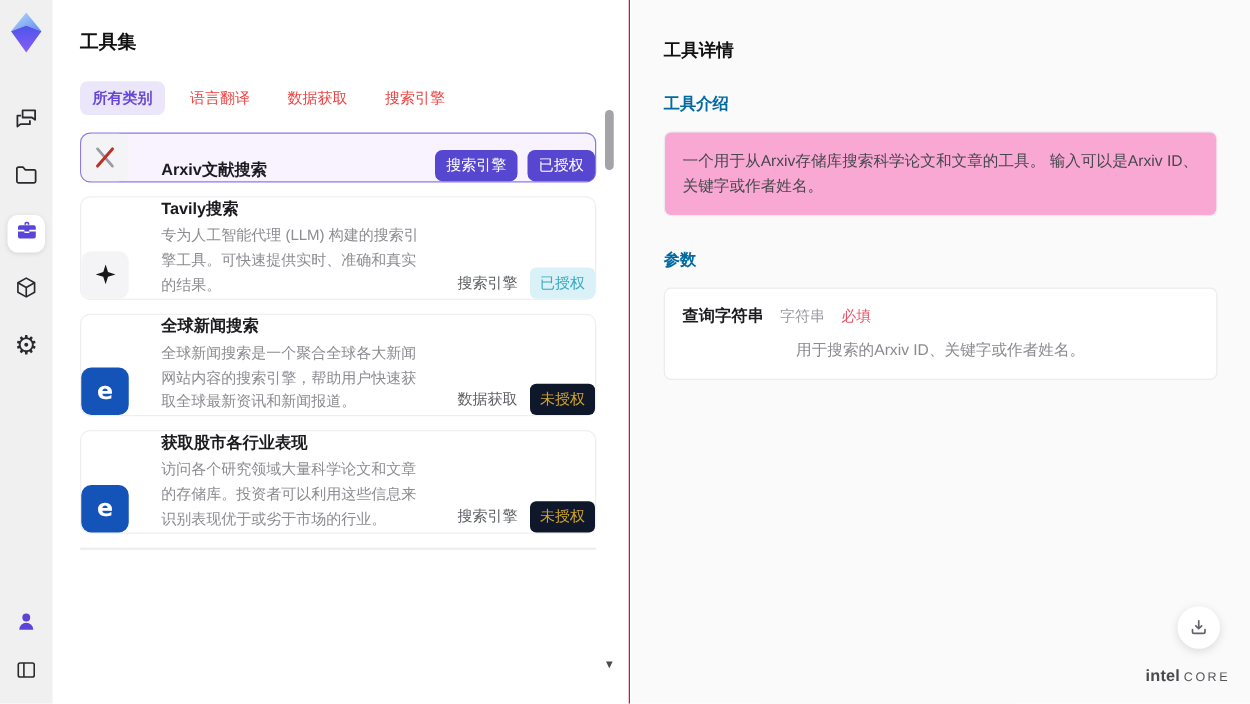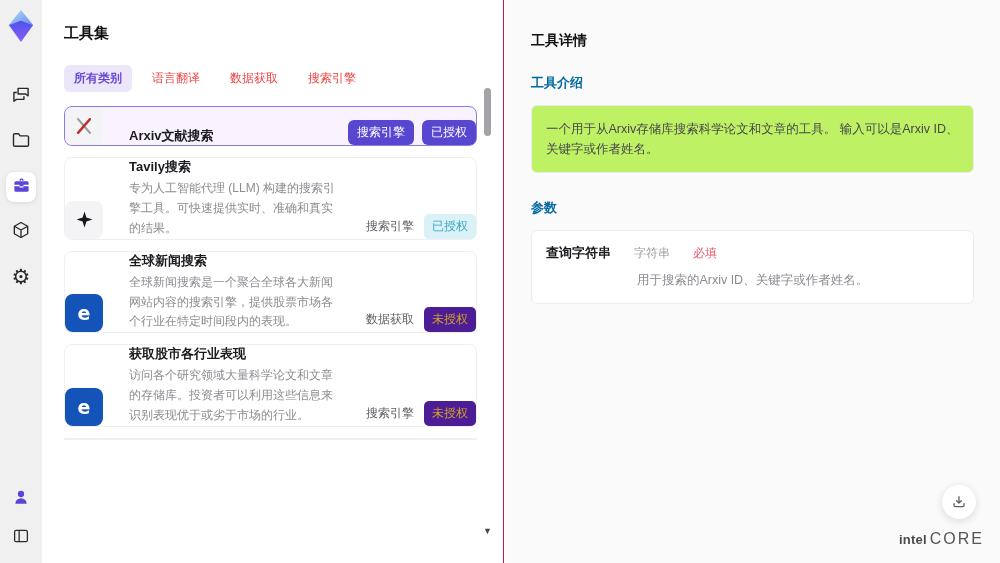--- a/index.html
+++ b/index.html
@@ -31,44 +31,44 @@
   .e-glyph { color:#fff; font-weight:bold; font-size:19px; font-family:"DejaVu Sans",sans-serif; }
   .tool-body { flex:1; min-width:0; }
   .tool-title { font-size:13px; font-weight:bold; color:#1b1b1f; line-height:1.4; }
   .tool-desc { font-size:12px; color:#8c8c92; line-height:1.65; margin-top:3px; }
   .tool-badges { display:flex; gap:8px; align-items:flex-start; flex:none; padding-top:1px; }
   .badge-cat { font-size:12px; color:#5f6166; padding:4px 2px; white-space:nowrap; }
   .badge-cat.solid { background:#5746d0; color:#fff; border-radius:6px; padding:4px 9px; }
   .badge-auth { font-size:12px; border-radius:5px; padding:4px 8px; white-space:nowrap; }
   .badge-auth.solid { background:#5746d0; color:#fff; border-radius:6px; padding:4px 9px; }
   .badge-auth.cyan { background:#d9f1f7; color:#3aa9c0; }
-  .badge-auth.yellow { background:#4c1d95; color:#cfa22a; }
+  .badge-auth.yellow { background:#0f172a; color:#cfa22a; }
 
   
   .scrollbar-track { position:absolute; right:12px; top:88px; width:7px; height:442px; }
   .scrollbar-thumb { width:7px; height:48px; background:#a4a4a8; border-radius:4px; }
   .scroll-arrow { position:absolute; right:11px; top:527px; font-size:9px; color:#4a4a4e; line-height:1; }
 
   
   .details { position:absolute; left:505px; top:0; width:495px; height:563px; background:#fafafa; padding:32px 26px; }
   .details-title { font-size:14px; font-weight:bold; color:#111; margin-bottom:24px; }
   .section-heading { font-size:13px; font-weight:bold; color:#0369a1; margin-bottom:13px; }
-  .intro-card { background:#bef264; border:1px solid #ececef; border-radius:6px; padding:13px 14px; font-size:12.5px; color:#47474d; line-height:1.6; margin-bottom:26px; }
+  .intro-card { background:#f9a8d4; border:1px solid #ececef; border-radius:6px; padding:13px 14px; font-size:12.5px; color:#47474d; line-height:1.6; margin-bottom:26px; }
   .param-card { background:#fff; border:1px solid #ececef; border-radius:6px; padding:13px 14px; }
-  .param-head { display:flex; align-items:flex-end; gap:23px; }
+  .param-head { display:flex; align-items:flex-end; gap:13px; }
   .param-name { font-size:13px; font-weight:bold; color:#1b1b1f; }
   .param-type { font-size:12px; color:#9a9aa0; }
   .param-required { font-size:12px; color:#e8566d; }
   .param-desc { font-size:12.5px; color:#8a8a90; margin-top:9px; line-height:1.5;text-align:center; }
 
   
   .fab { position:absolute; right:24px; bottom:44px; width:34px; height:34px; border-radius:50%; background:#fff; box-shadow:0 2px 8px rgba(0,0,0,.13); display:flex; align-items:center; justify-content:center; cursor:pointer; }
   .brand { position:absolute; right:16px; bottom:15px; color:#4a4a4e; display:flex; align-items:baseline; gap:3px;text-align:center; }
   .brand-primary { font-size:13px; font-weight:bold; letter-spacing:.2px; }
-  .brand-secondary { font-size:16px; font-weight:normal; letter-spacing:2px; text-transform:uppercase; color:#55555a; }
+  .brand-secondary { font-size:10px; font-weight:normal; letter-spacing:2px; text-transform:uppercase; color:#55555a; }
 </style>
 </head>
 <body>
 
 <div class="sidebar">
   <div class="logo">
     <svg width="30" height="34" viewBox="0 0 32 36">
       <defs>
         <linearGradient id="lg1" x1="0" y1="0" x2="1" y2="1">
           <stop offset="0" stop-color="#bcdaf8"></stop>
@@ -167,21 +167,21 @@
       <span class="badge-cat">搜索引擎</span>
       <span class="badge-auth cyan">已授权</span>
     </div>
   </div>
         <div class="tool-card">
     <div class="tool-icon blue">
             <span class="e-glyph">e</span>
           </div>
     <div class="tool-body">
       <div class="tool-title">全球新闻搜索</div>
-      <div class="tool-desc">全球新闻搜索是一个聚合全球各大新闻网站内容的搜索引擎，提供股票市场各个行业在特定时间段内的表现。</div>
+      <div class="tool-desc">全球新闻搜索是一个聚合全球各大新闻网站内容的搜索引擎，帮助用户快速获取全球最新资讯和新闻报道。</div>
     </div>
     <div class="tool-badges">
       <span class="badge-cat">数据获取</span>
       <span class="badge-auth yellow">未授权</span>
     </div>
   </div>
         <div class="tool-card">
     <div class="tool-icon blue">
             <span class="e-glyph">e</span>
           </div>

